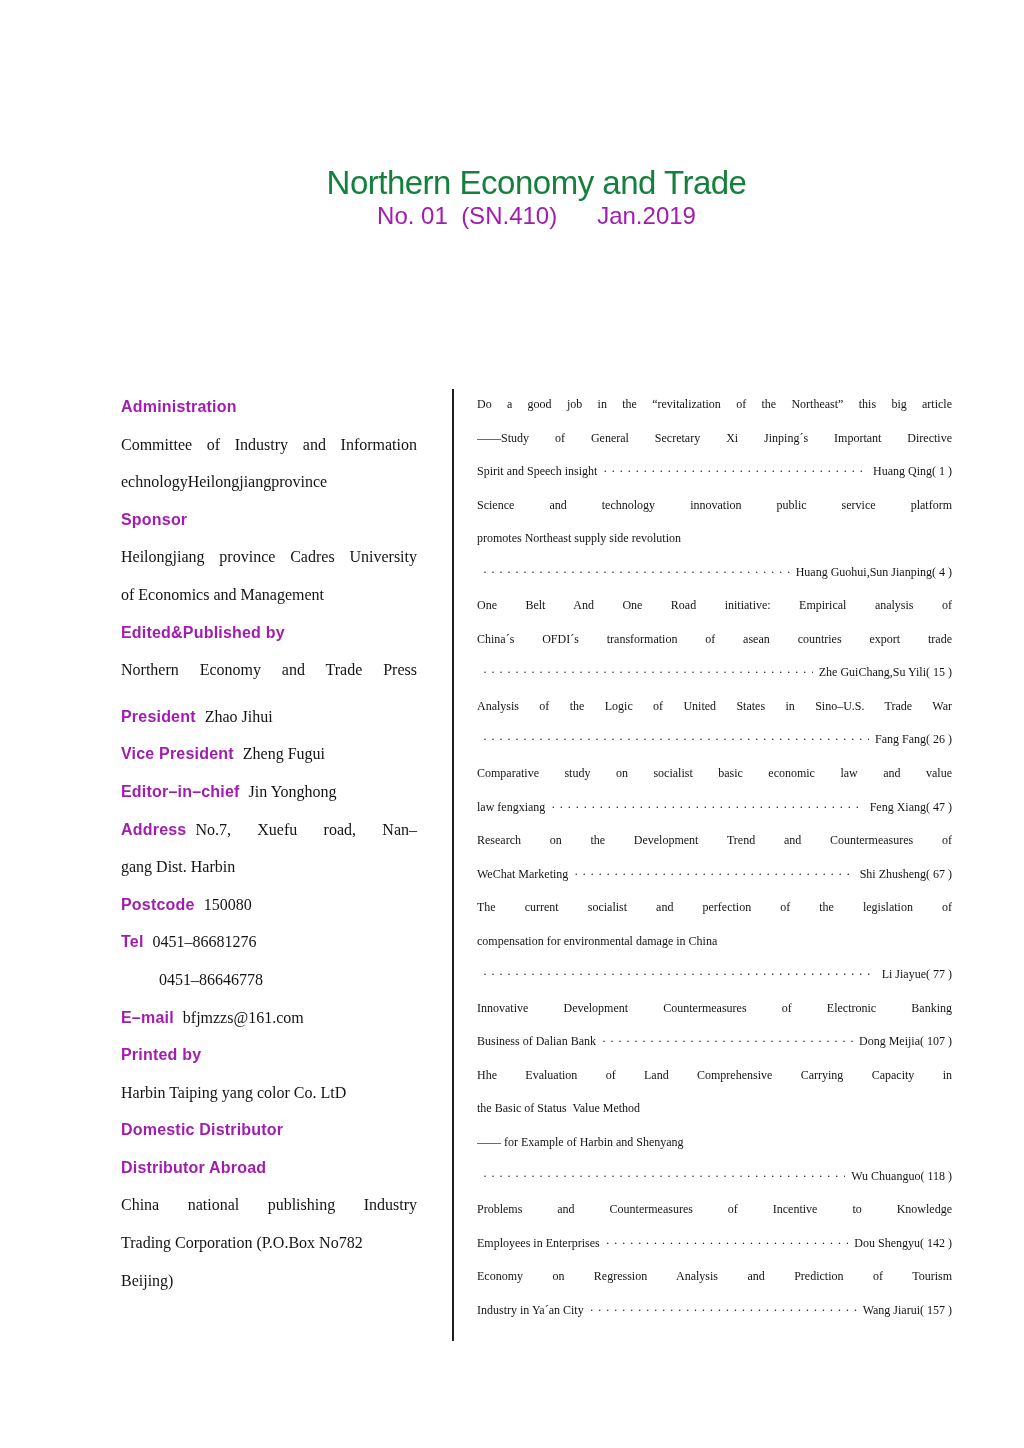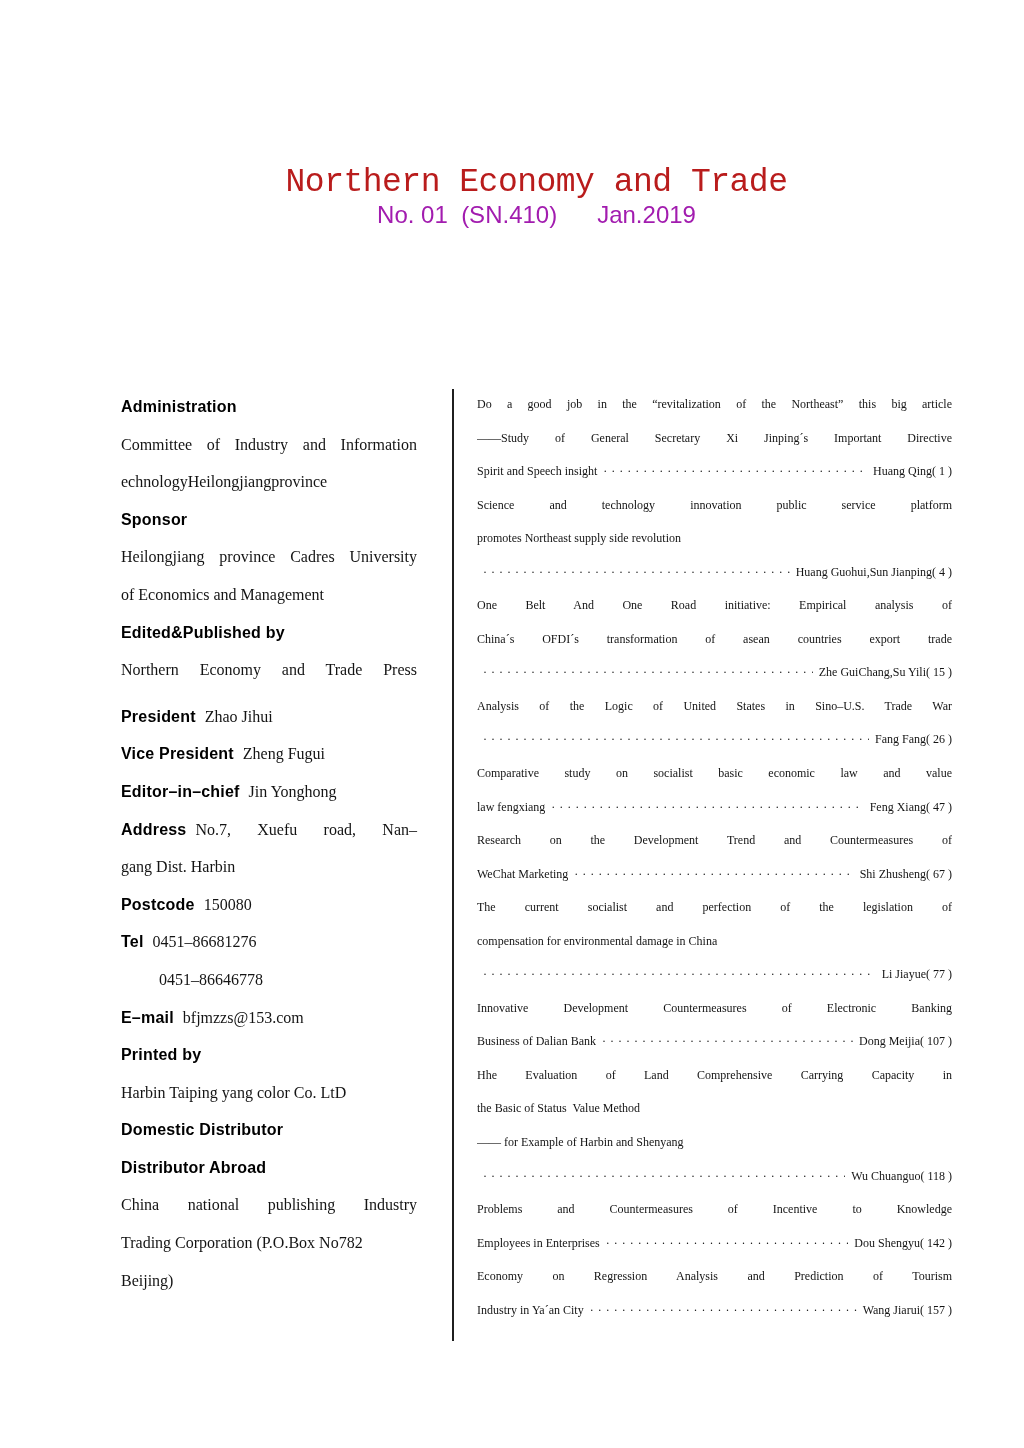--- a/index.html
+++ b/index.html
@@ -7,37 +7,37 @@
   body{
     width:1024px;height:1448px;background:#ffffff;position:relative;
     font-family:"Liberation Serif", serif;color:#141414;
     -webkit-font-smoothing:antialiased;
   }
   .page{position:absolute;inset:0;overflow:hidden}
 
   
   .masthead{position:absolute;left:121px;top:164px;width:831px;text-align:center}
   .journal-title{
-    font-family:Liberation Mono, monospace;font-weight:400;
-    font-size:33px;letter-spacing:-0.5px;margin:0;color:#b91c1c;
+    font-family:Liberation Sans, sans-serif;font-weight:400;
+    font-size:33px;letter-spacing:-0.5px;margin:0;color:#15803d;
   }
   .issue-line{
     font-family:Liberation Sans, sans-serif;font-weight:400;
     font-size:24px;white-space:pre;color:#a21caf;
   }
 
   
   .info-col{position:absolute;left:121px;top:388px;width:296px}
   .lrow{height:37.6px;line-height:37.6px;font-size:16px;white-space:nowrap;overflow:visible}
   .lrow.j{white-space:normal;text-align:justify;text-align-last:justify}
   .lrow.indent{padding-left:38px}
   .lrow.gap{margin-top:9px}
   .hlabel{
     font-family:"Liberation Sans", sans-serif;font-weight:700;
-    font-size:16px;letter-spacing:0.2px;margin-right:9px;color:#000000;
+    font-size:16px;letter-spacing:0.2px;margin-right:9px;color:#a21caf;
   }
   .sval{font-family:"Liberation Serif", serif}
 
   
   .divider{position:absolute;left:452px;top:389px;width:2px;height:952px;background:#1f1f1f}
 
   
   .toc-col{position:absolute;left:477px;top:388px;width:475px}
   .tline{
     height:33.55px;line-height:33.55px;font-size:12px;
@@ -73,21 +73,21 @@
     <div class="lrow"><span class="hlabel">Edited&amp;Published by</span></div>
     <div class="lrow j">Northern Economy and Trade Press</div>
     <div class="lrow gap"><span class="hlabel">President</span><span class="sval">Zhao Jihui</span></div>
     <div class="lrow"><span class="hlabel">Vice President</span><span class="sval">Zheng Fugui</span></div>
     <div class="lrow"><span class="hlabel">Editor–in–chief</span><span class="sval">Jin Yonghong</span></div>
     <div class="lrow j"><span class="hlabel">Address</span><span class="sval">No.7, Xuefu road, Nan–</span></div>
     <div class="lrow">gang Dist. Harbin</div>
     <div class="lrow"><span class="hlabel">Postcode</span><span class="sval">150080</span></div>
     <div class="lrow"><span class="hlabel">Tel</span><span class="sval">0451–86681276</span></div>
     <div class="lrow indent">0451–86646778</div>
-    <div class="lrow"><span class="hlabel">E–mail</span><span class="sval">bfjmzzs@153.com</span></div>
+    <div class="lrow"><span class="hlabel">E–mail</span><span class="sval">bfjmzzs@161.com</span></div>
     <div class="lrow"><span class="hlabel">Printed by</span></div>
     <div class="lrow">Harbin Taiping yang color Co. LtD</div>
     <div class="lrow"><span class="hlabel">Domestic Distributor</span></div>
     <div class="lrow"><span class="hlabel">Distributor Abroad</span></div>
     <div class="lrow j">China national publishing Industry</div>
     <div class="lrow">Trading Corporation (P.O.Box No782</div>
     <div class="lrow">Beijing)</div>
   </div>
 
   <div class="divider"></div>

